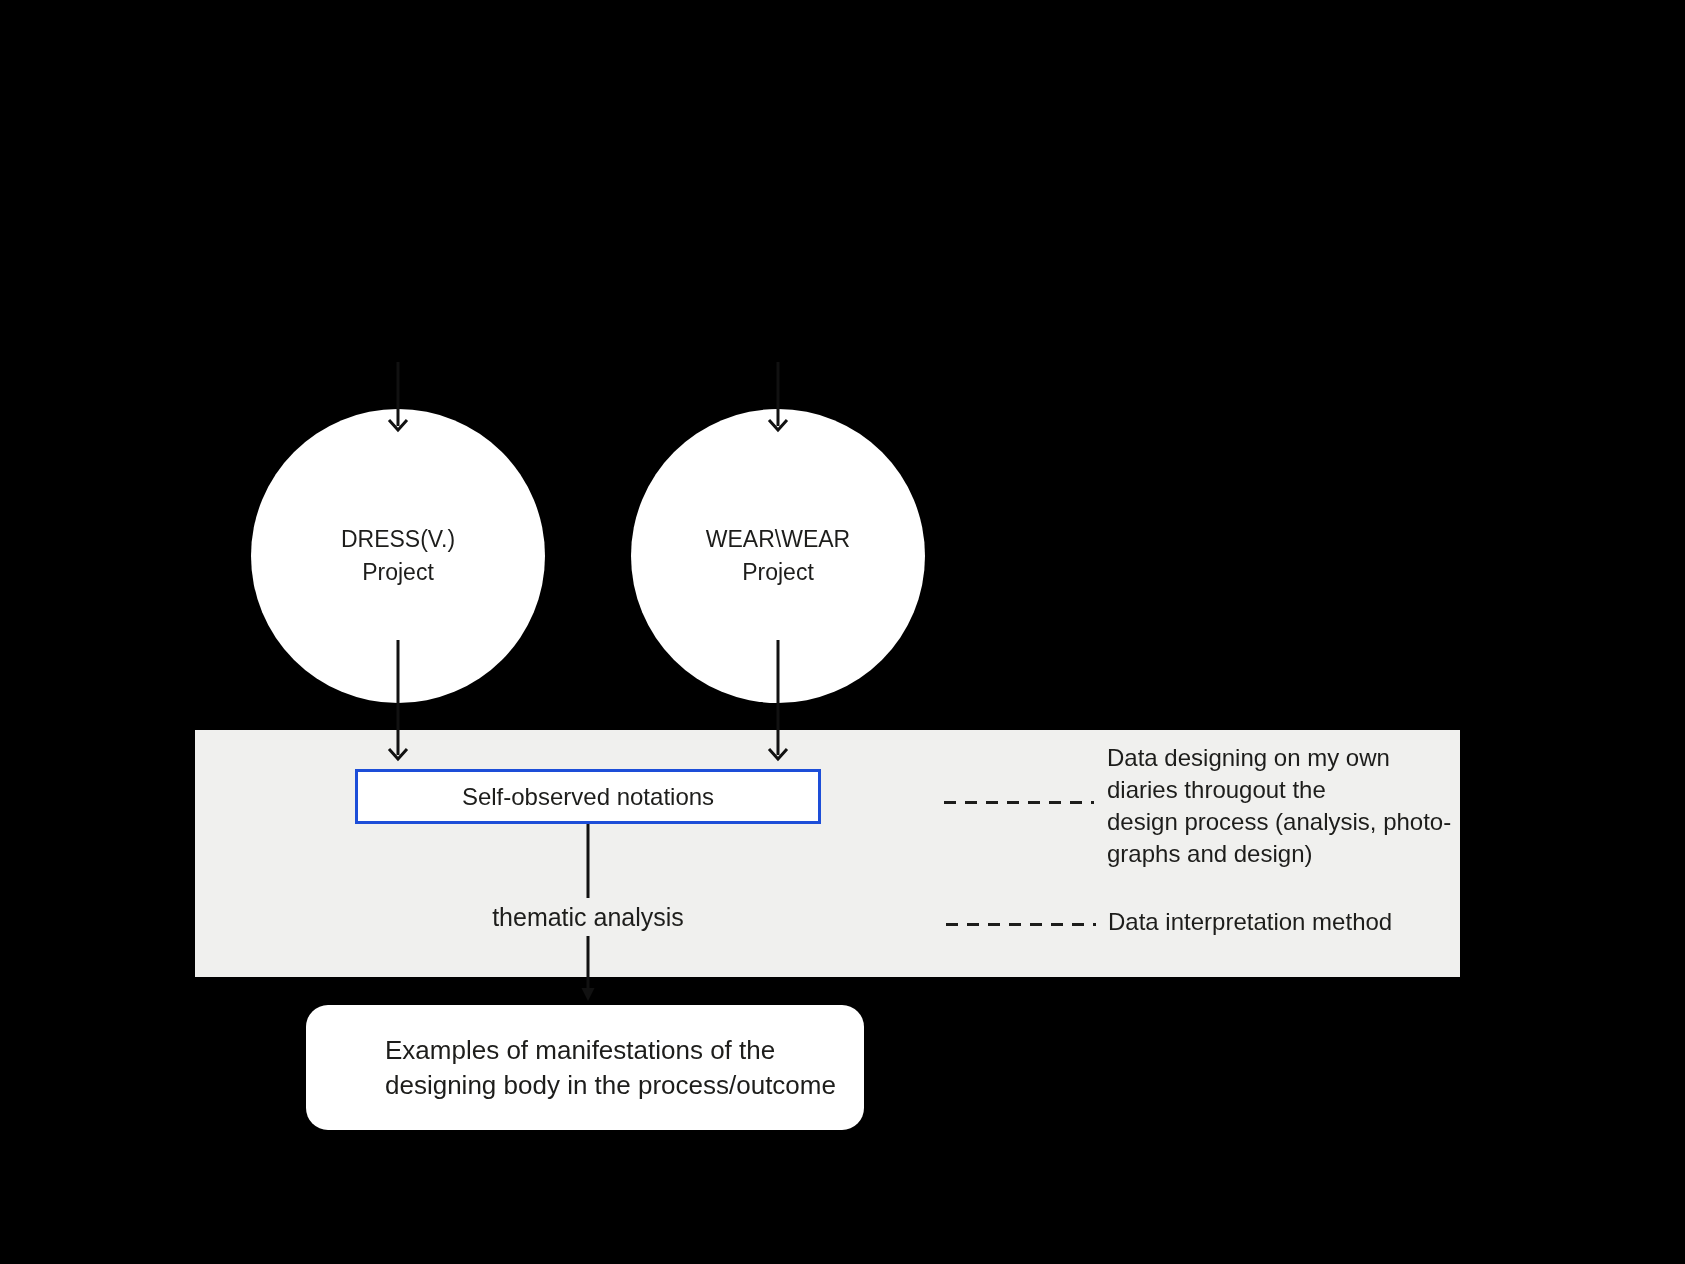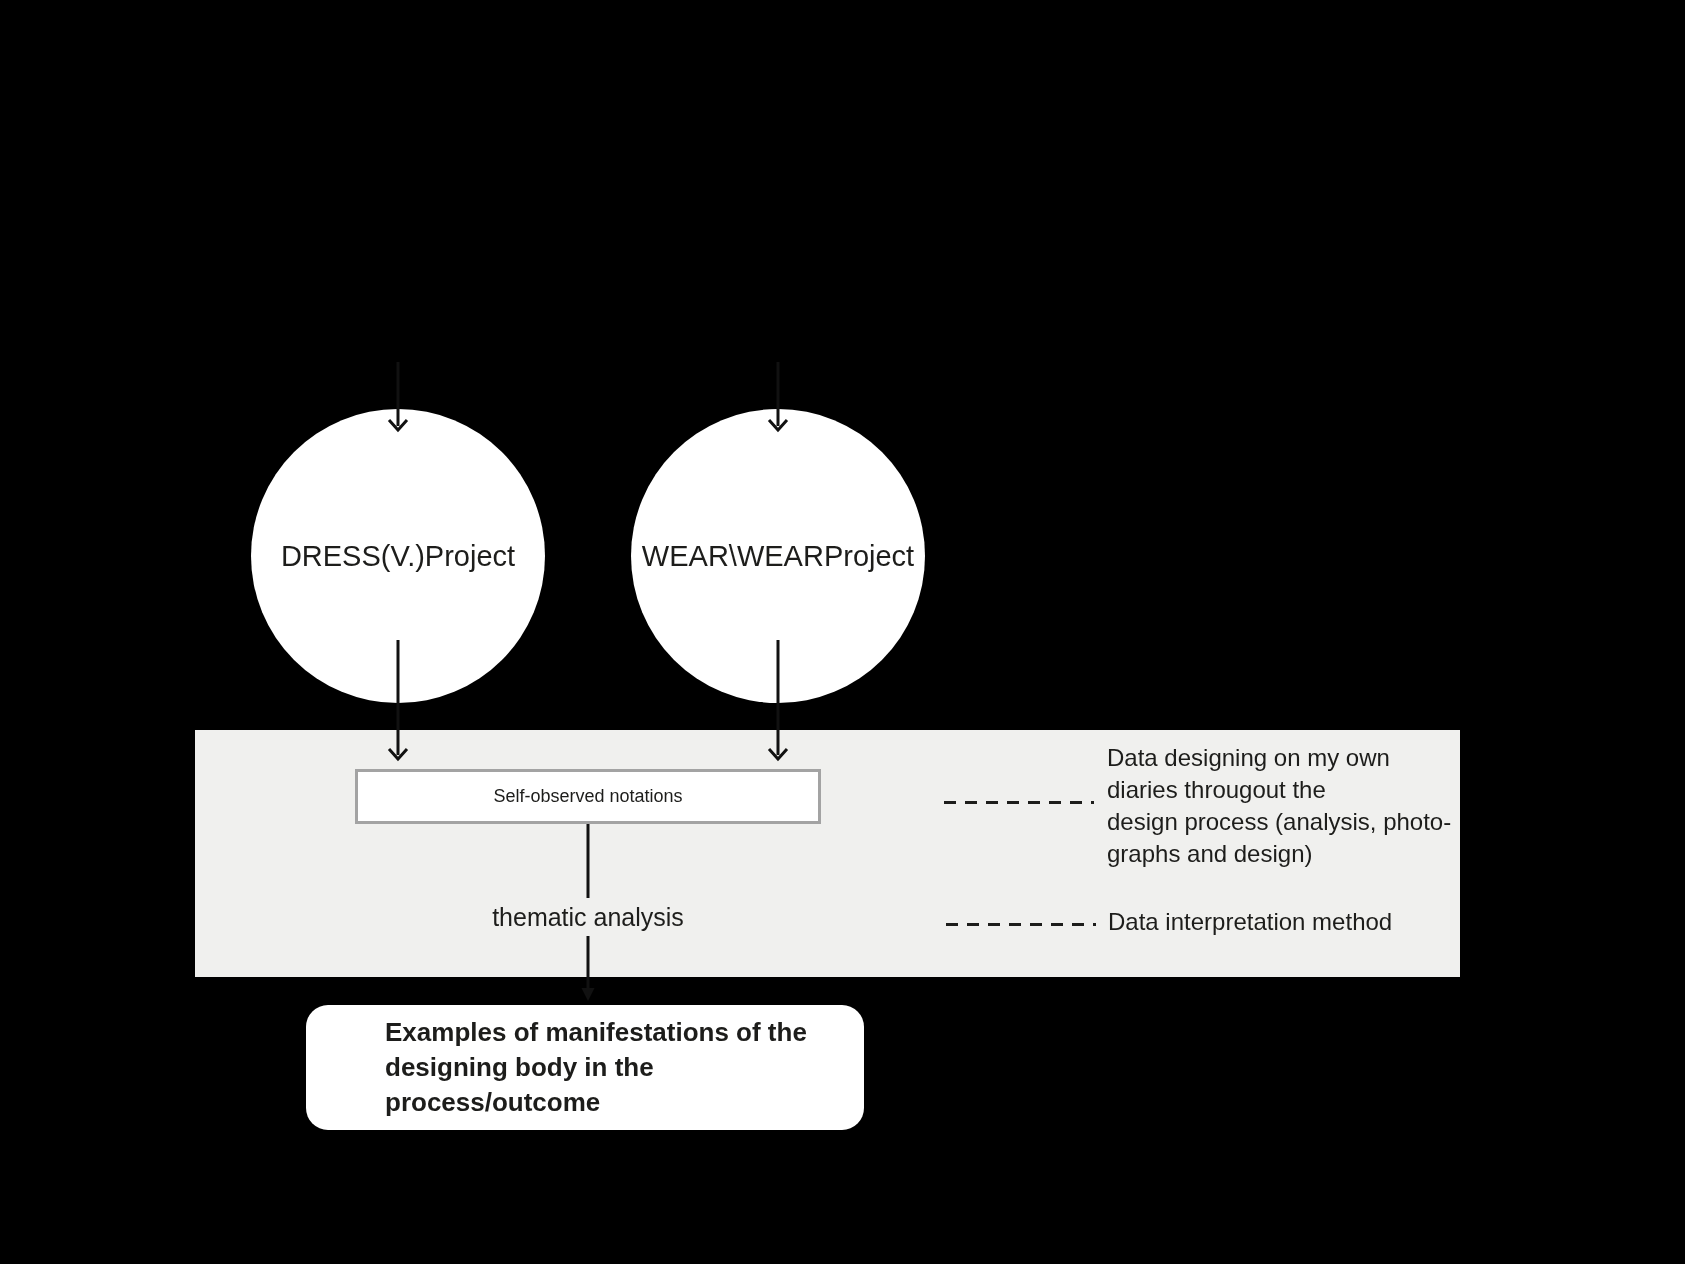--- a/index.html
+++ b/index.html
@@ -18,41 +18,41 @@
     width: 1265px; height: 247px;
     background: #f0f0ee;
     z-index: 0;
   }
   .circle {
     position: absolute;
     width: 294px; height: 294px;
     border-radius: 50%;
     background: #ffffff;
     display: flex;
-    flex-direction: row;
+    flex-direction: column;
     align-items: center;
     justify-content: center;
     z-index: 1;
     text-align: center;
-    font-size: 29px;
+    font-size: 23px;
     line-height: 33px;
   }
   .circle.c1 { left: 251px; top: 409px; }
   .circle.c2 { left: 631px; top: 409px; }
   .notation-box {
     position: absolute;
     left: 355px; top: 769px;
     width: 466px; height: 55px;
     box-sizing: border-box;
     background: #ffffff;
-    border: 3px solid #a3a3a3;
+    border: 3px solid #1d4ed8;
     display: flex;
     align-items: center;
     justify-content: center;
-    font-size: 18px;
+    font-size: 24px;
     z-index: 2;
   }
   .thematic-label {
     position: absolute;
     left: 463px; top: 903px;
     width: 250px;
     text-align: center;
     font-size: 25px;
     z-index: 2;
   }
@@ -82,21 +82,20 @@
     background: #ffffff;
     border-radius: 22px;
     display: flex;
     flex-direction: column;
     justify-content: center;
     padding-left: 79px;
     padding-right: 20px;
     font-size: 26px;
     line-height: 35px;
     z-index: 2;
-    font-weight: bold;
   }
   .lines-overlay {
     position: absolute;
     left: 0; top: 0;
     width: 1685px; height: 1264px;
     z-index: 10;
     pointer-events: none;
   }
 </style>
 </head>

